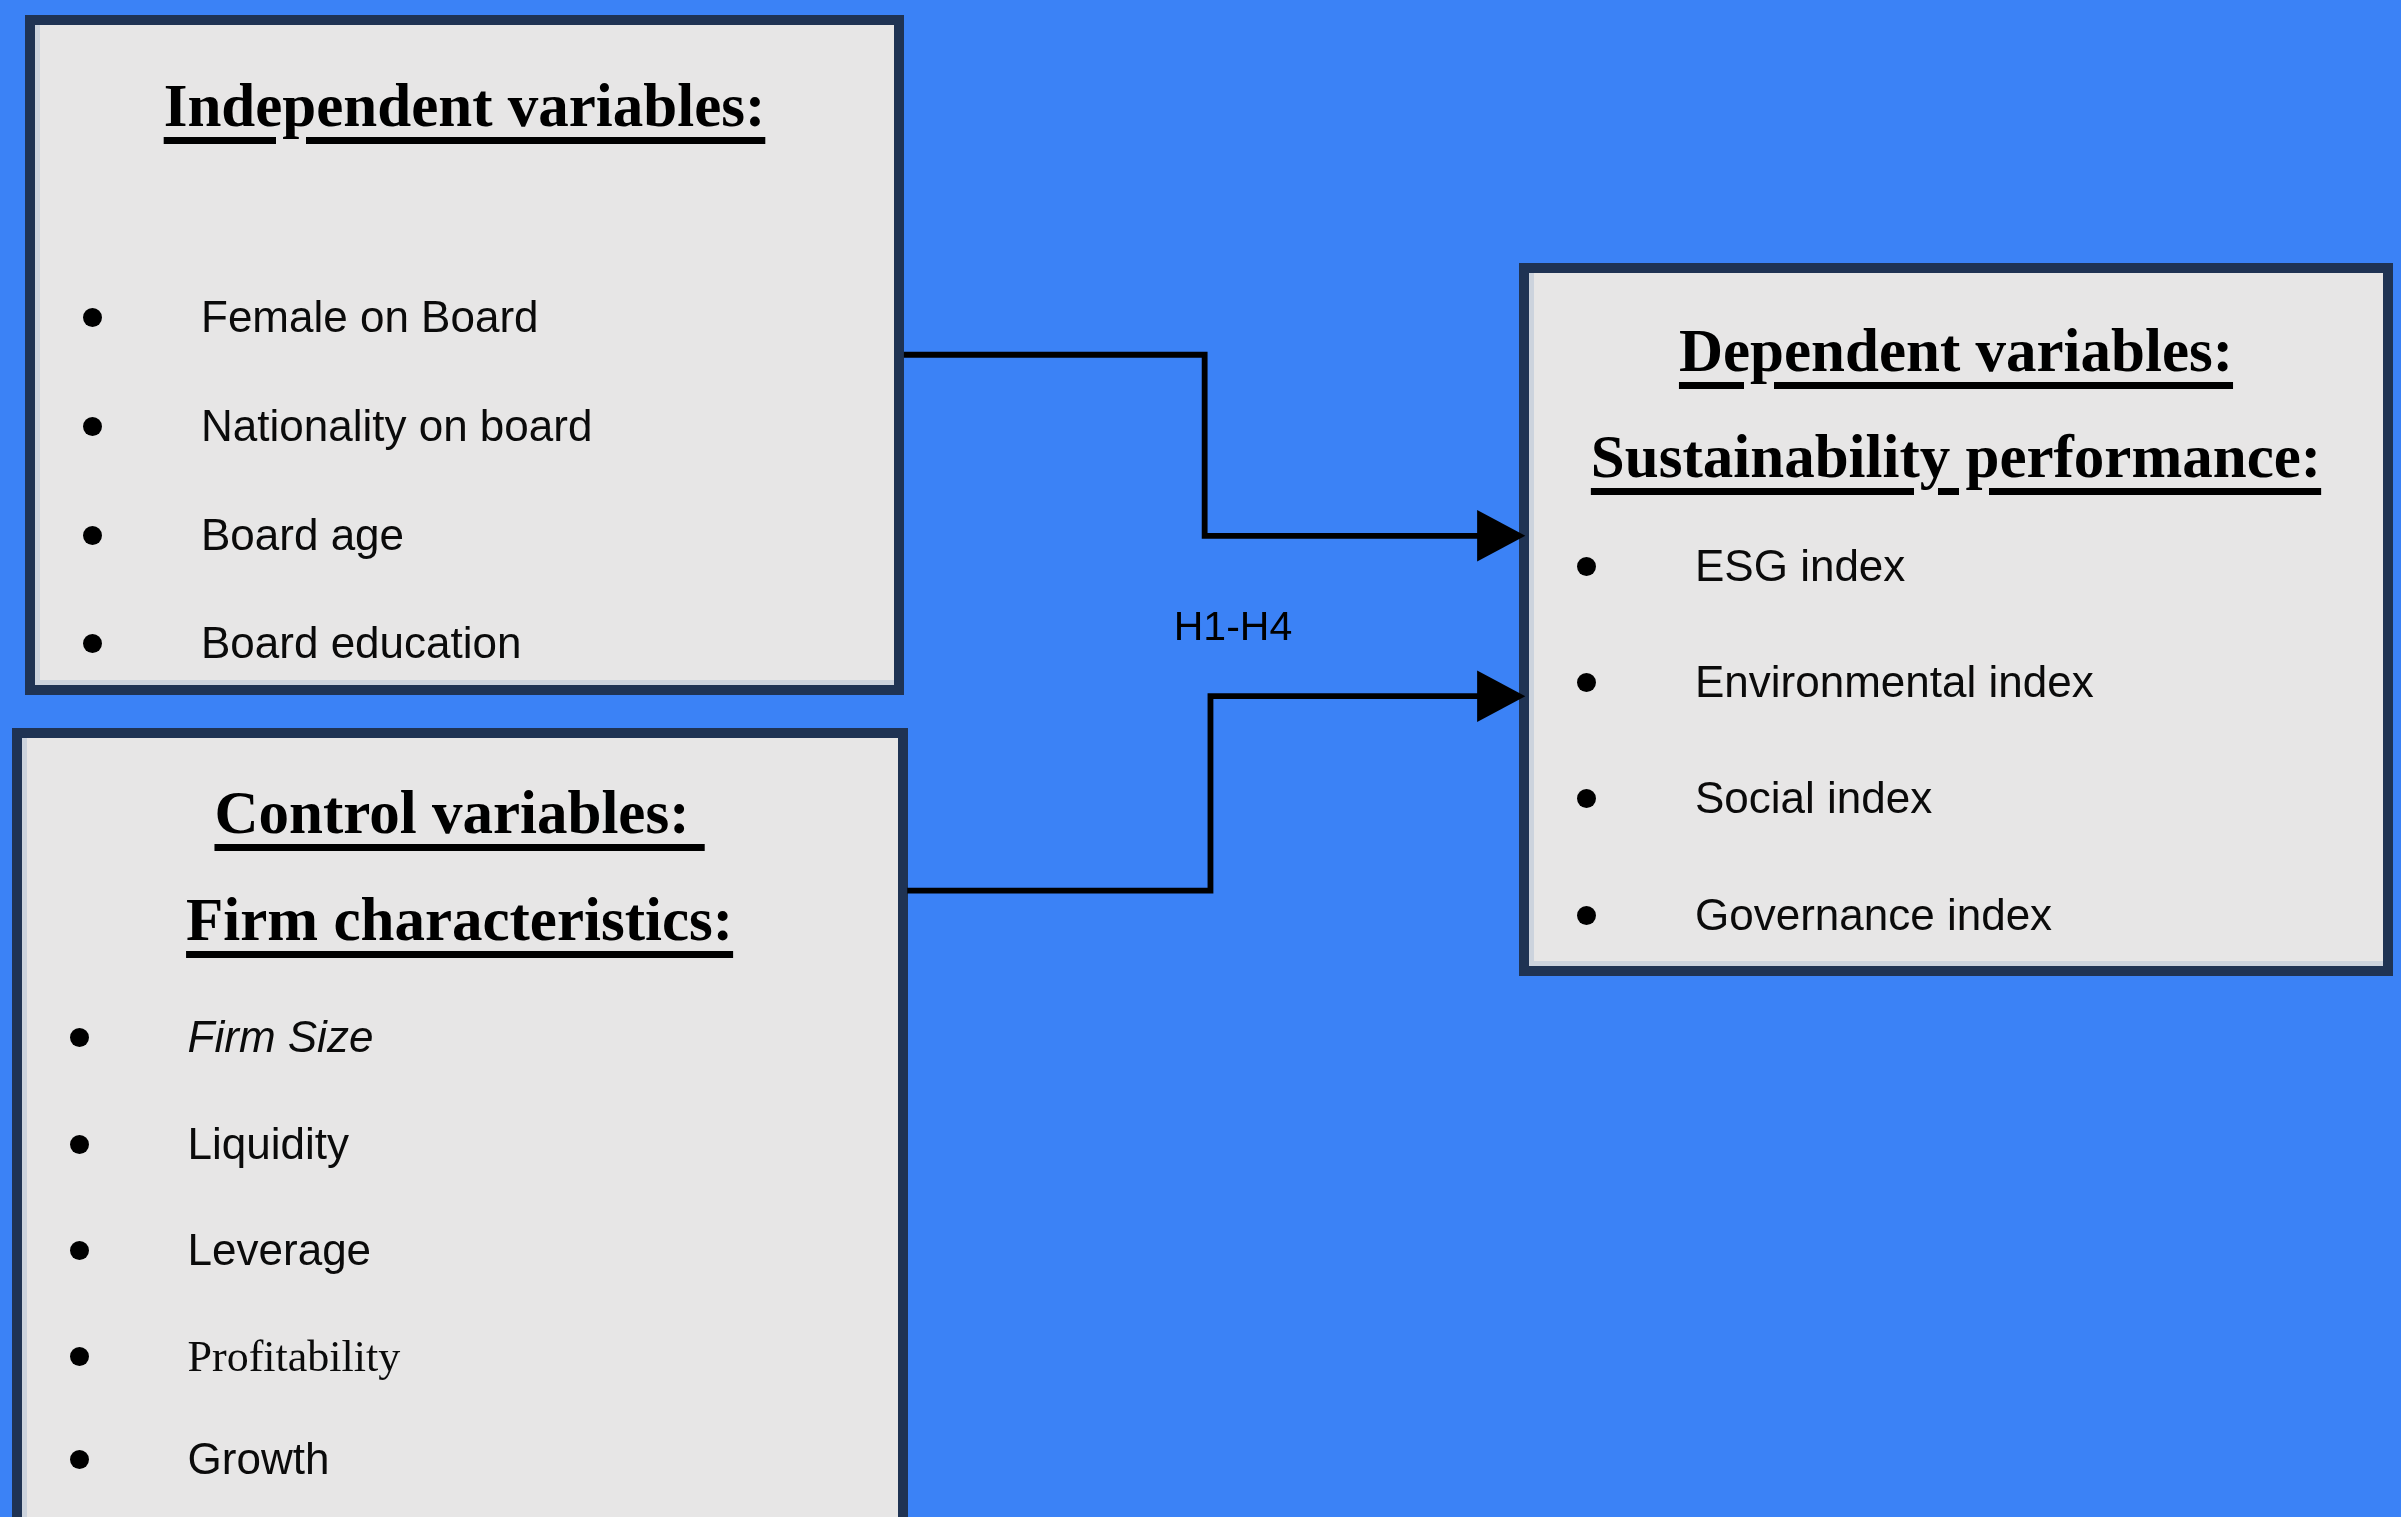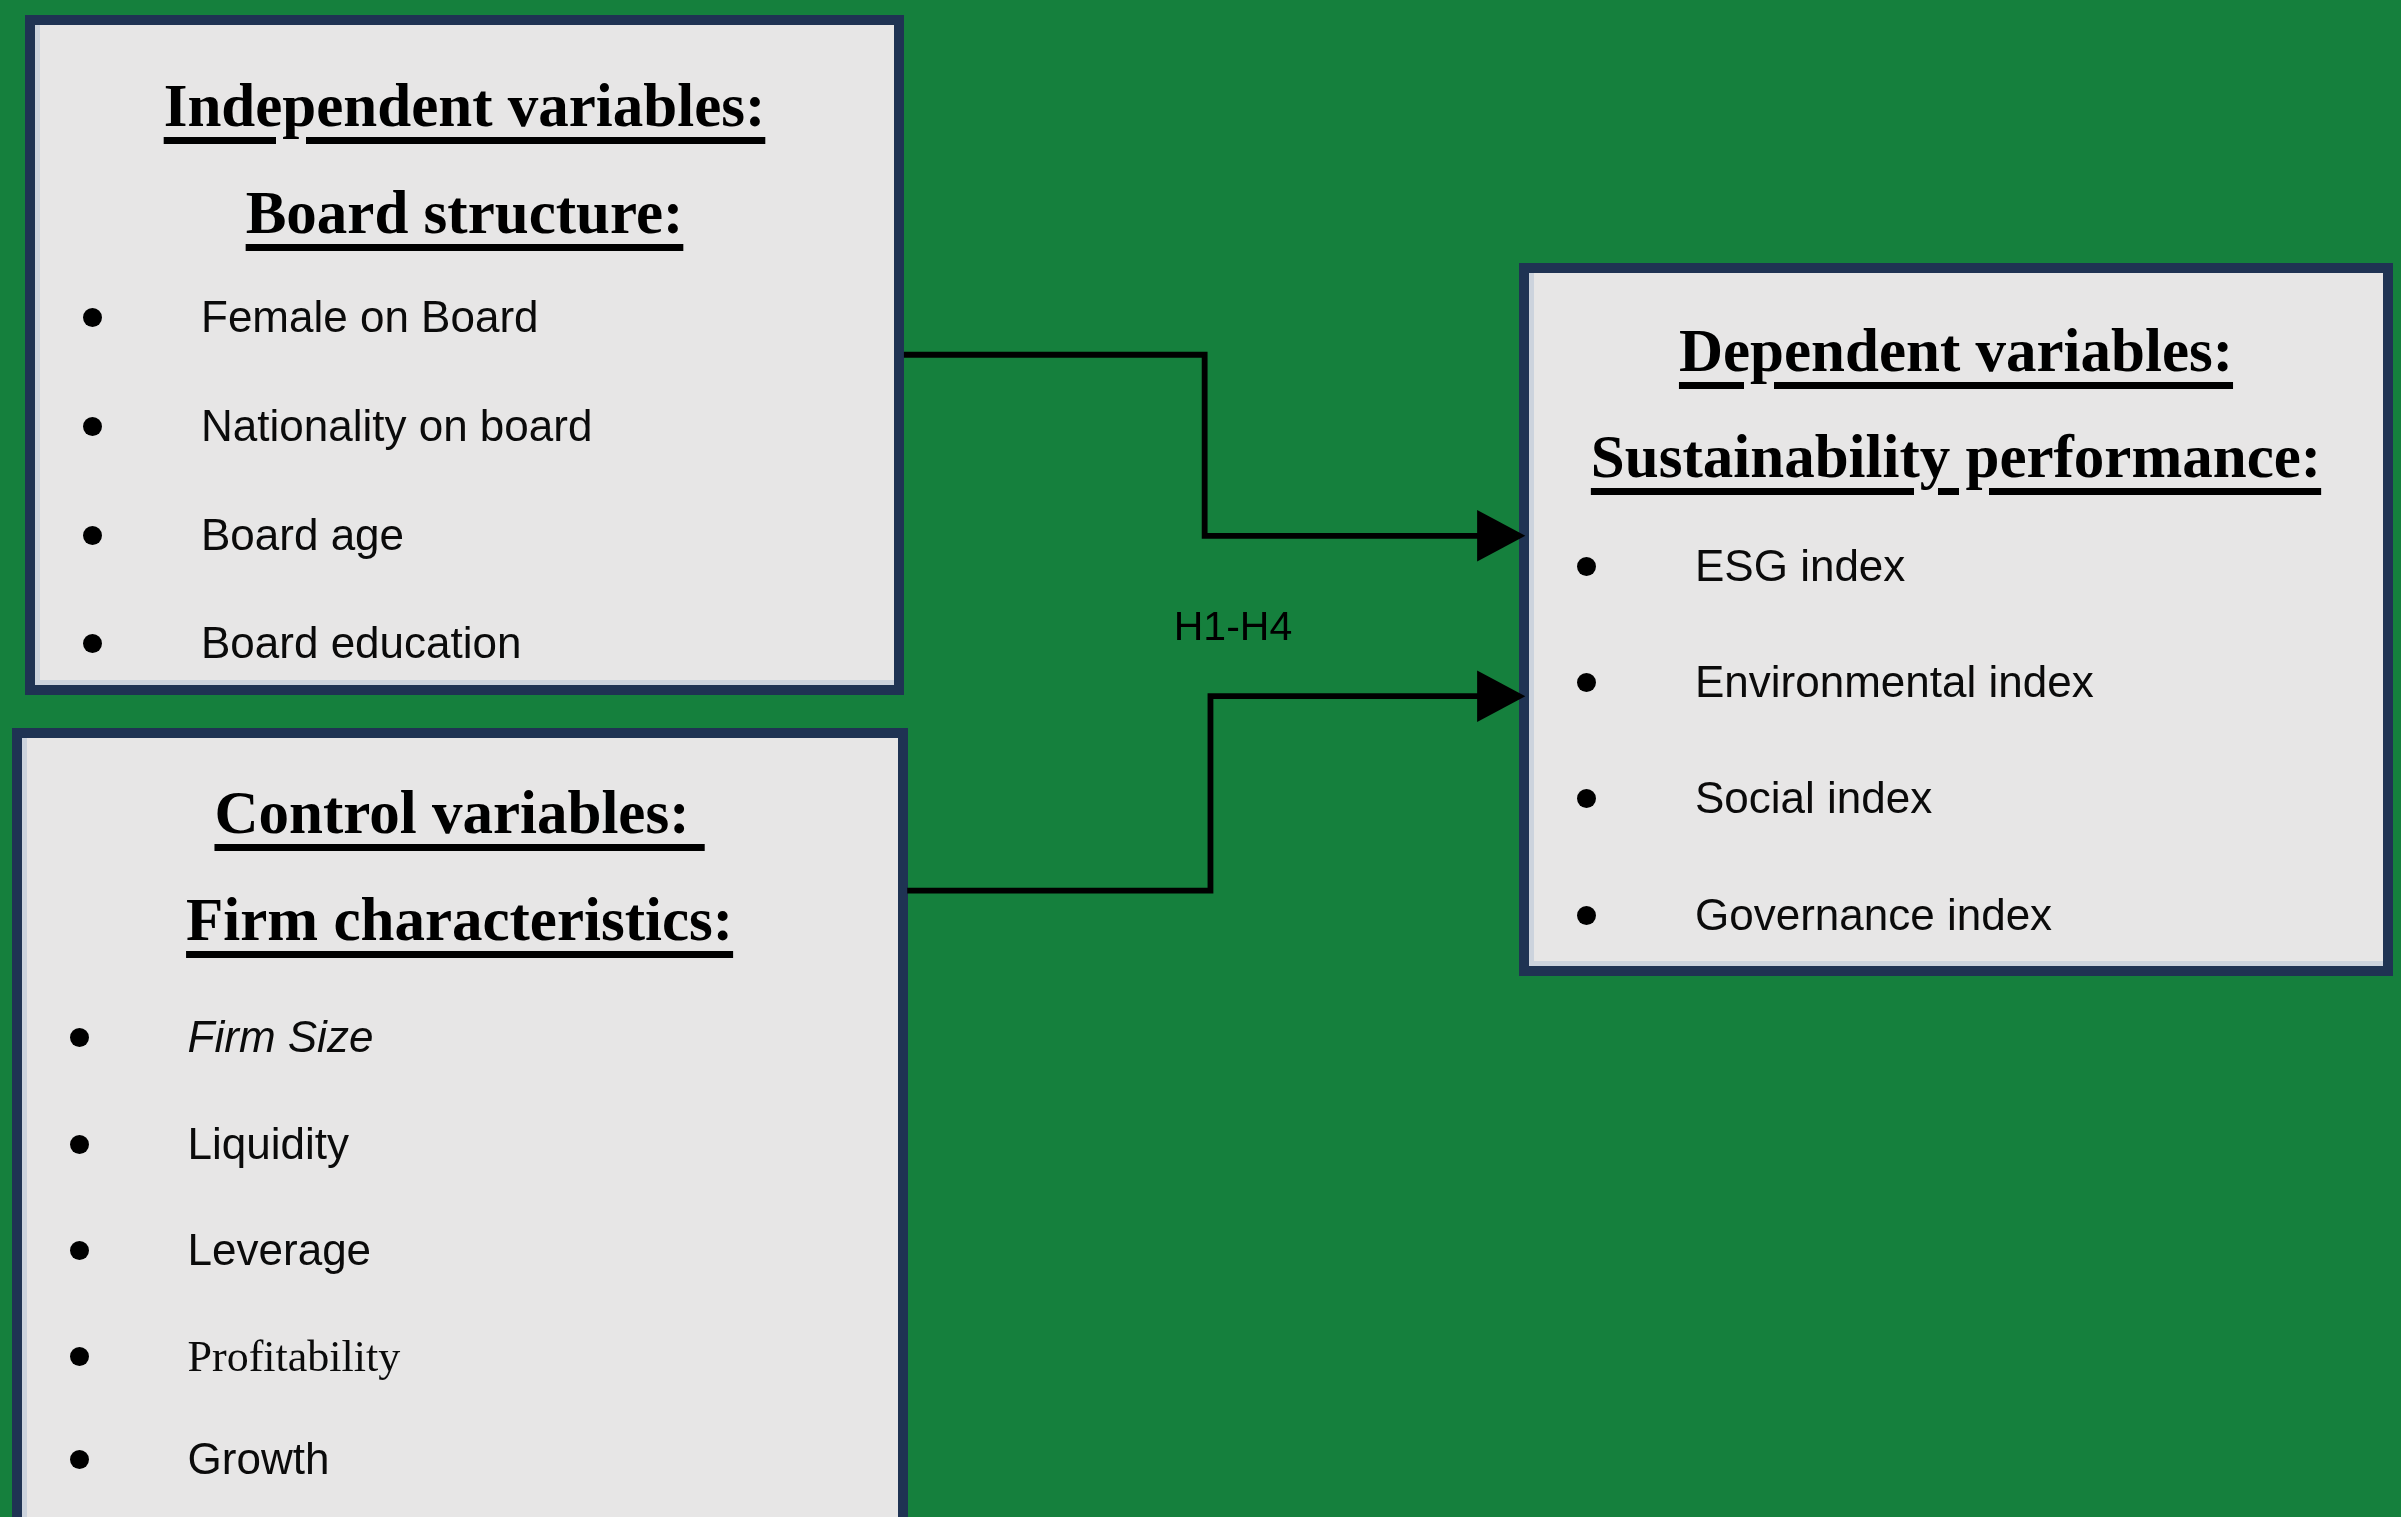--- a/index.html
+++ b/index.html
@@ -1,19 +1,19 @@
 <!DOCTYPE html>
 <html style="--box-fill: #e7e6e6; --box-border: #1f3353; --connector: #000000;font-size:13.3px"><head>
 <meta charset="utf-8">
 <style>
   html,body{margin:0;padding:0;background:#ffffff;}
   .canvas{
     position:relative;
     width:2401px;height:1517px;
-    background:#15803d;
+    background:#3b82f6;
     font-family:"Liberation Sans", sans-serif;
     color:#000;
     overflow:hidden;
   }
   .box{
     position:absolute;
     background:var(--box-fill,#e7e6e6);
     border:10px solid var(--box-border,#1f3353);
     box-shadow:inset 5px -5px 0 #ccd3dd;
     box-sizing:border-box;
@@ -71,23 +71,20 @@
   }
 </style>
 </head>
 <body>
 
 <div class="canvas">
 
   <section class="box box-independent">
     <div class="row title-row r0">
       <span class="box-title">Independent variables:</span>
-    </div>
-    <div class="row title-row r1">
-      <span class="box-title">Board structure:</span>
     </div>
     <div class="row item-row r2">
       <span class="bullet-dot"></span>
       <span class="item-label">Female on Board</span>
     </div>
     <div class="row item-row r3">
       <span class="bullet-dot"></span>
       <span class="item-label">Nationality on board</span>
     </div>
     <div class="row item-row r4">

